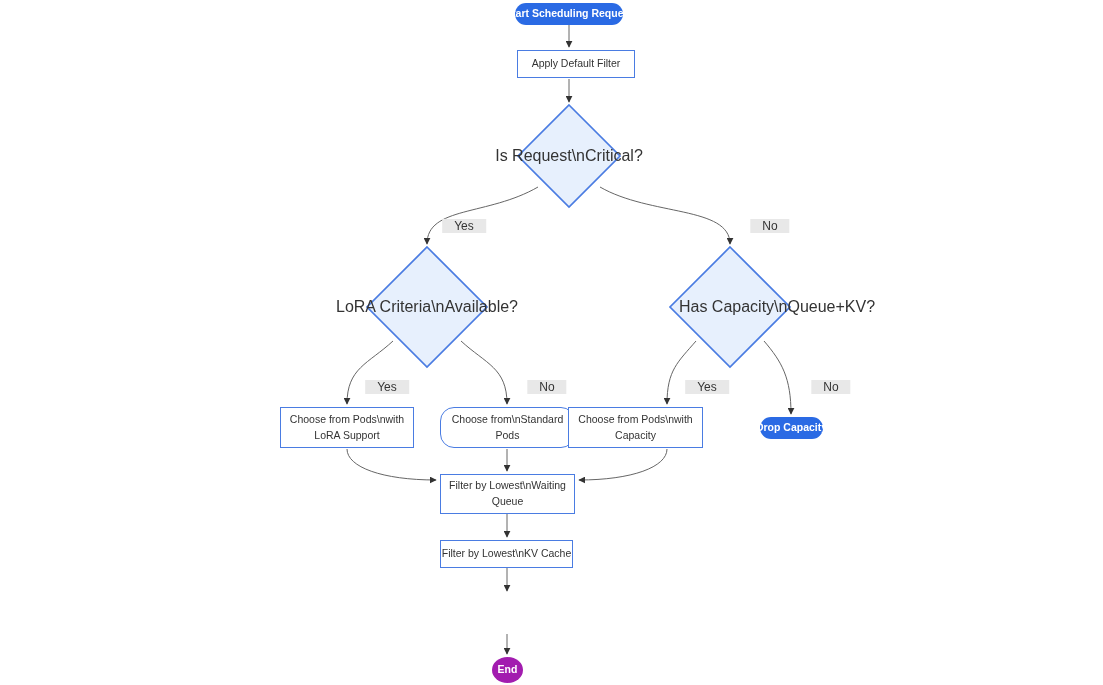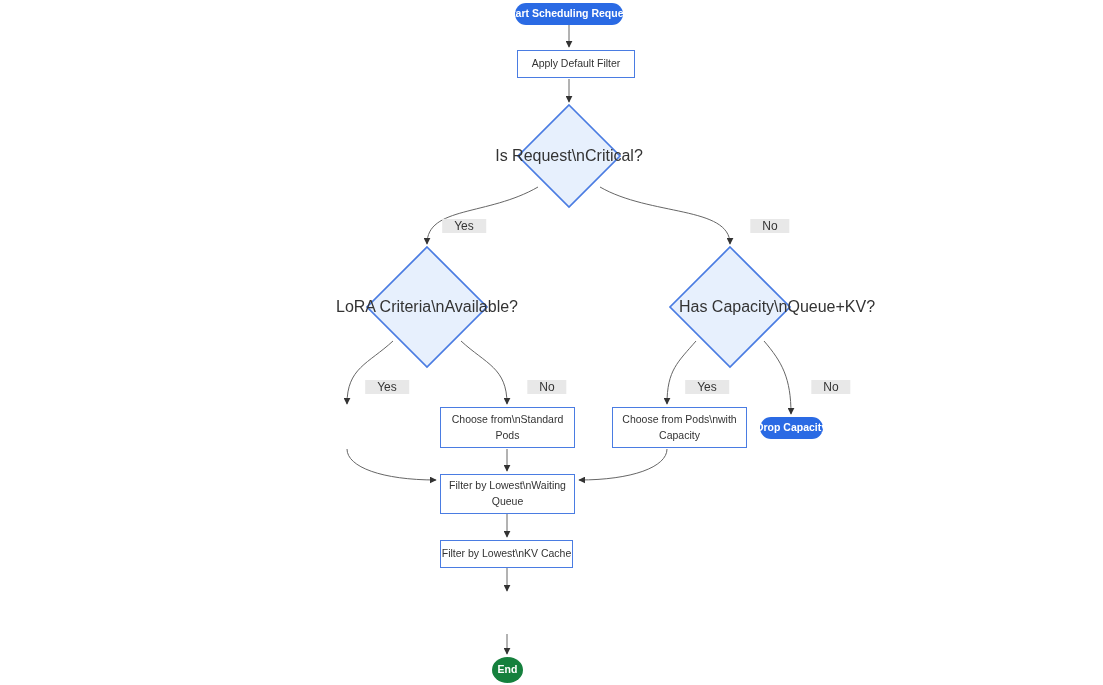--- a/index.html
+++ b/index.html
@@ -26,21 +26,21 @@
   }
   .pill{
     background:#2a6ae4;
     color:#ffffff;
     font-weight:600;
     border-radius:12px;
     white-space:nowrap;
     padding:0 8px;
   }
   .circle{
-    background:#15803d;
+    background:#a21caf;
     color:#ffffff;
     font-weight:600;
     border-radius:50%;
     white-space:nowrap;
     padding:0;
   }
   .diamond-label{
     position:absolute;
     transform:translate(-50%,-50%);
     white-space:nowrap;
@@ -93,24 +93,25 @@
   </svg>
 
   <div class="node pill" style="left:515px;top:3px;width:108px;height:22px;">Start Scheduling Request</div>
 
   <div class="node pill" style="left:760px;top:417px;width:63px;height:22px;">Drop Capacity</div>
 
   <div class="node circle" style="left:492px;top:657px;width:31px;height:26px;">End</div>
 
   <div class="node rect" style="left:517px;top:50px;width:118px;height:28px;">Apply Default Filter</div>
 
+  <div class="node rect" style="left:280px;top:407px;width:134px;height:41px;">Choose from Pods\nwith LoRA Support</div>
 
-  <div class="node rect" style="left:440px;top:407px;width:135px;height:41px;">Choose from\nStandard Pods</div>
+  <div class="node rect" style="left:440px;top:407px;width:135px;height:41px;border-radius:14px;">Choose from\nStandard Pods</div>
 
-  <div class="node rect" style="left:612px;top:407px;width:135px;height:41px;">Choose from Pods\nwith Capacity</div>
+  <div class="node rect" style="left:568px;top:407px;width:135px;height:41px;">Choose from Pods\nwith Capacity</div>
 
   <div class="node rect" style="left:440px;top:474px;width:135px;height:40px;">Filter by Lowest\nWaiting Queue</div>
 
   <div class="node rect" style="left:440px;top:540px;width:133px;height:28px;white-space:nowrap;">Filter by Lowest\nKV Cache</div>
 
 
   <div class="diamond-label" style="left:569px;top:156px;">Is Request\nCritical?</div>
 
   <div class="diamond-label" style="left:427px;top:307px;">LoRA Criteria\nAvailable?</div>
 

